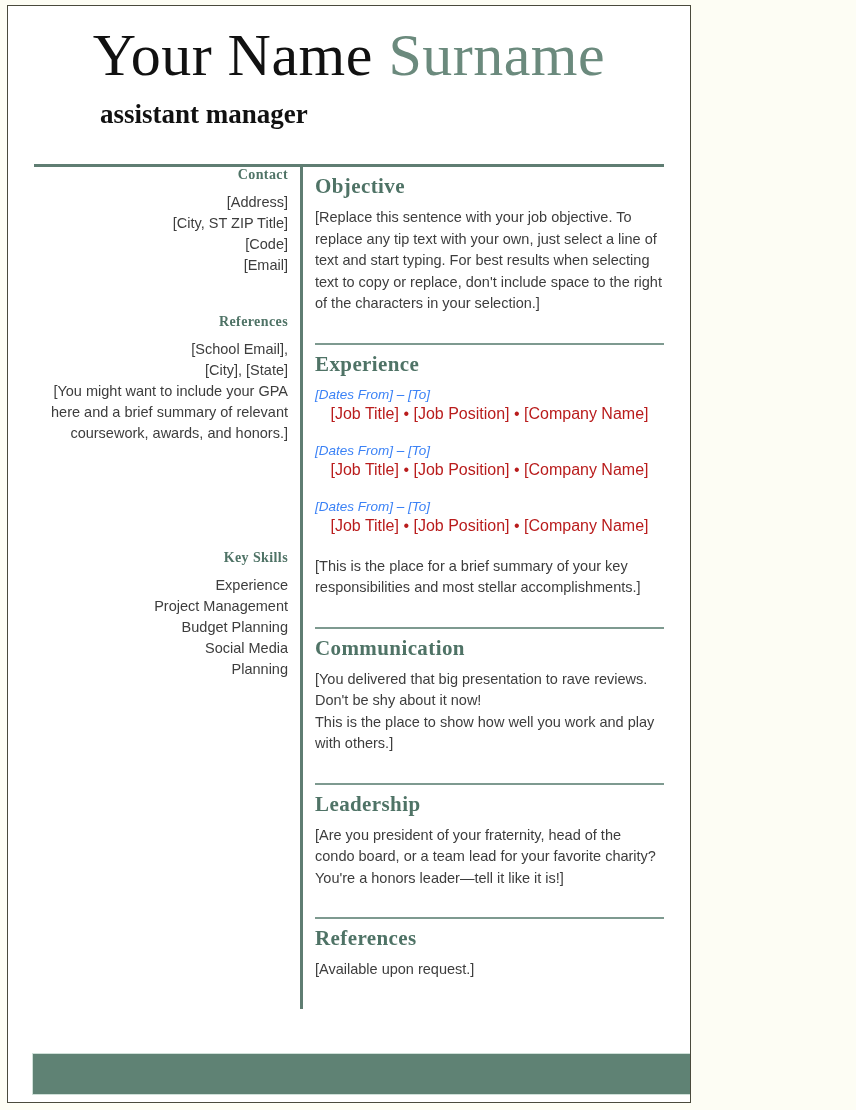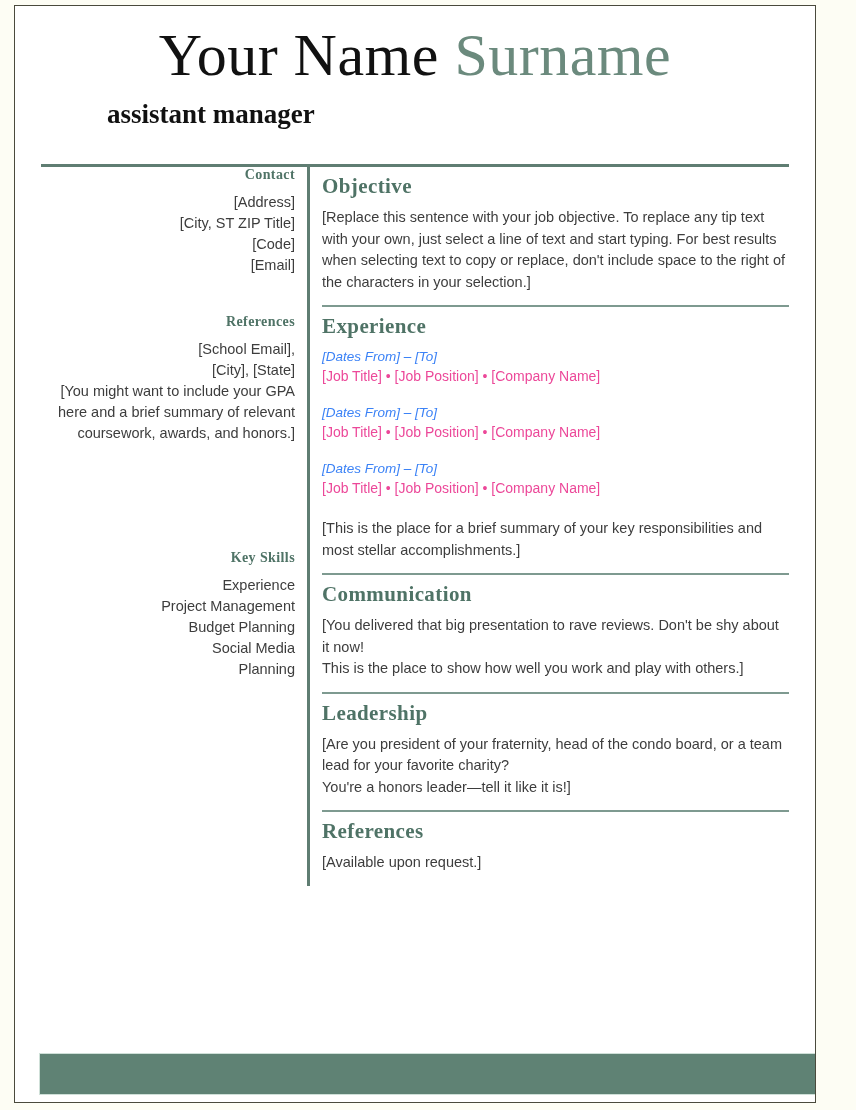--- a/index.html
+++ b/index.html
@@ -10,23 +10,23 @@
   body {
     width: 856px;
     height: 1110px;
     background: #fdfdf4;
     font-family: "Liberation Sans", sans-serif;
     overflow: hidden;
   }
 
   .page {
     position: absolute;
-    left: 14px;
+    left: 7px;
     top: 5px;
-    width: 802px;
+    width: 684px;
     height: 1098px;
     background: #ffffff;
     border: 1px solid #4a4a3c;
     box-sizing: border-box;
     overflow: hidden;
   }
 
   
   .header {
     padding: 18px 0 0 0;
@@ -106,21 +106,21 @@
   }
   .left-lines div {
     white-space: normal;
   }
 
   .spacer-edu { height: 36px; }
   .spacer-skills { height: 104px; }
 
   
   .section {
-    padding: 7px 0 12px 0;
+    padding: 7px 0 28px 0;
   }
   .section.has-rule {
     border-top: 2px solid #7e9a90;
   }
   .sec-head {
     font-family: "Liberation Serif", serif;
     font-weight: bold;
     font-size: 21px;
     color: #4f7366;
     letter-spacing: 0.4px;
@@ -137,23 +137,24 @@
   .job:last-of-type {
     margin-bottom: 0;
   }
   .job-dates {
     font-size: 13.5px;
     font-style: italic;
     color: #3b82f6;
     line-height: 19px;
   }
   .job-title {
-    font-size: 14px;
-    color: #ec4899;
+    font-size: 16px;
+    color: #b91c1c;
     line-height: 20px;
+    text-align: center;
   }
   .job-summary {
     margin-top: 20px;
     font-size: 14.5px;
     line-height: 21.5px;
     color: #3d3d3d;
   }
 
   
   .footer-bar {

